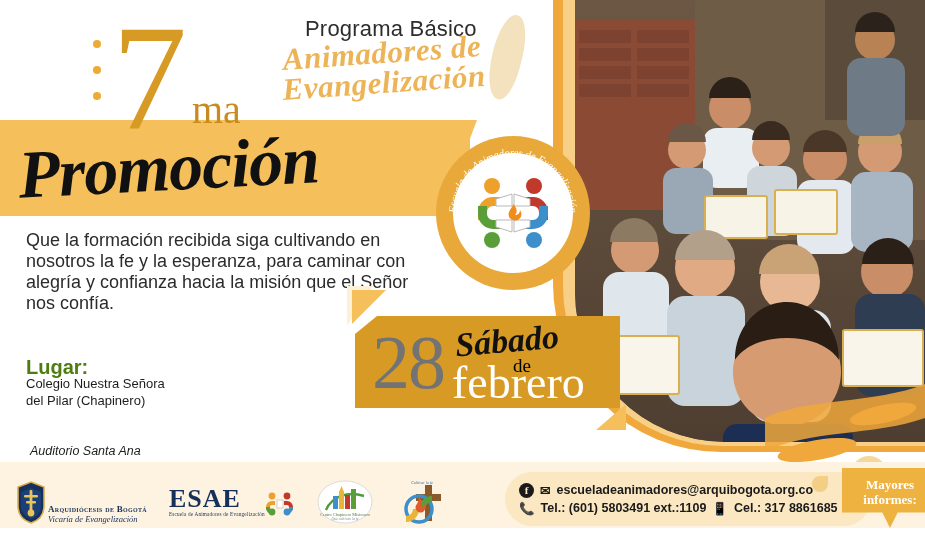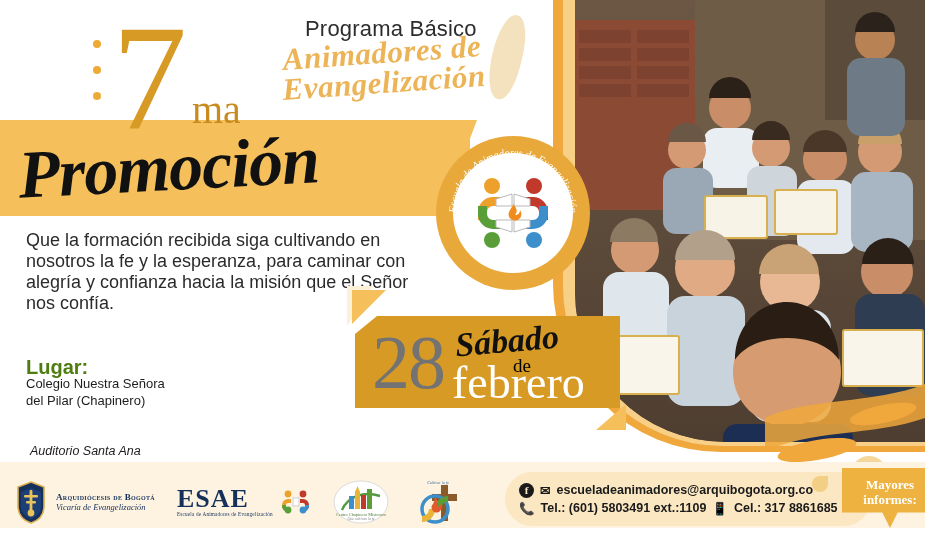--- a/index.html
+++ b/index.html
@@ -95,21 +95,21 @@
   .tag{position:absolute;left:818px;bottom:22px;width:96px;height:60px;background:#edb23f;
        clip-path:polygon(0 0,100% 0,100% 74%,58% 74%,50% 100%,42% 74%,0 74%);
        display:flex;align-items:center;justify-content:center;margin-left:24px;}
   .tag span{font-family:"Liberation Serif",serif;font-weight:700;font-size:13px;line-height:15px;
             color:#ffffff;text-align:center;margin-bottom:12px;}
   .tag-fold{position:absolute;left:812px;bottom:58px;width:16px;height:16px;background:#f3cf86;
             border-radius:50% 0 50% 50%;}
 
   
   .logos{position:absolute;left:14px;bottom:22px;height:52px;display:flex;align-items:center;gap:22px;}
-  .logo{display:flex;align-items:center;gap:8px;}
+  .logo{display:flex;align-items:flex-end;gap:0;}
   .logo-txt{display:flex;flex-direction:column;}
   .l1a{font-family:"Liberation Serif",serif;font-size:9px;font-variant:small-caps;
        letter-spacing:.3px;color:#16305c;font-weight:700;}
   .l1b{font-family:"Liberation Serif",serif;font-size:8.5px;font-style:italic;color:#16305c;}
   .esae{font-family:"Liberation Serif",serif;font-size:26px;font-weight:700;color:#16305c;letter-spacing:1px;line-height:24px;}
   .esae-sub{font-family:"Liberation Serif",serif;font-size:5.2px;color:#16305c;letter-spacing:.2px;}
 </style>
 </head>
 <body>
 

